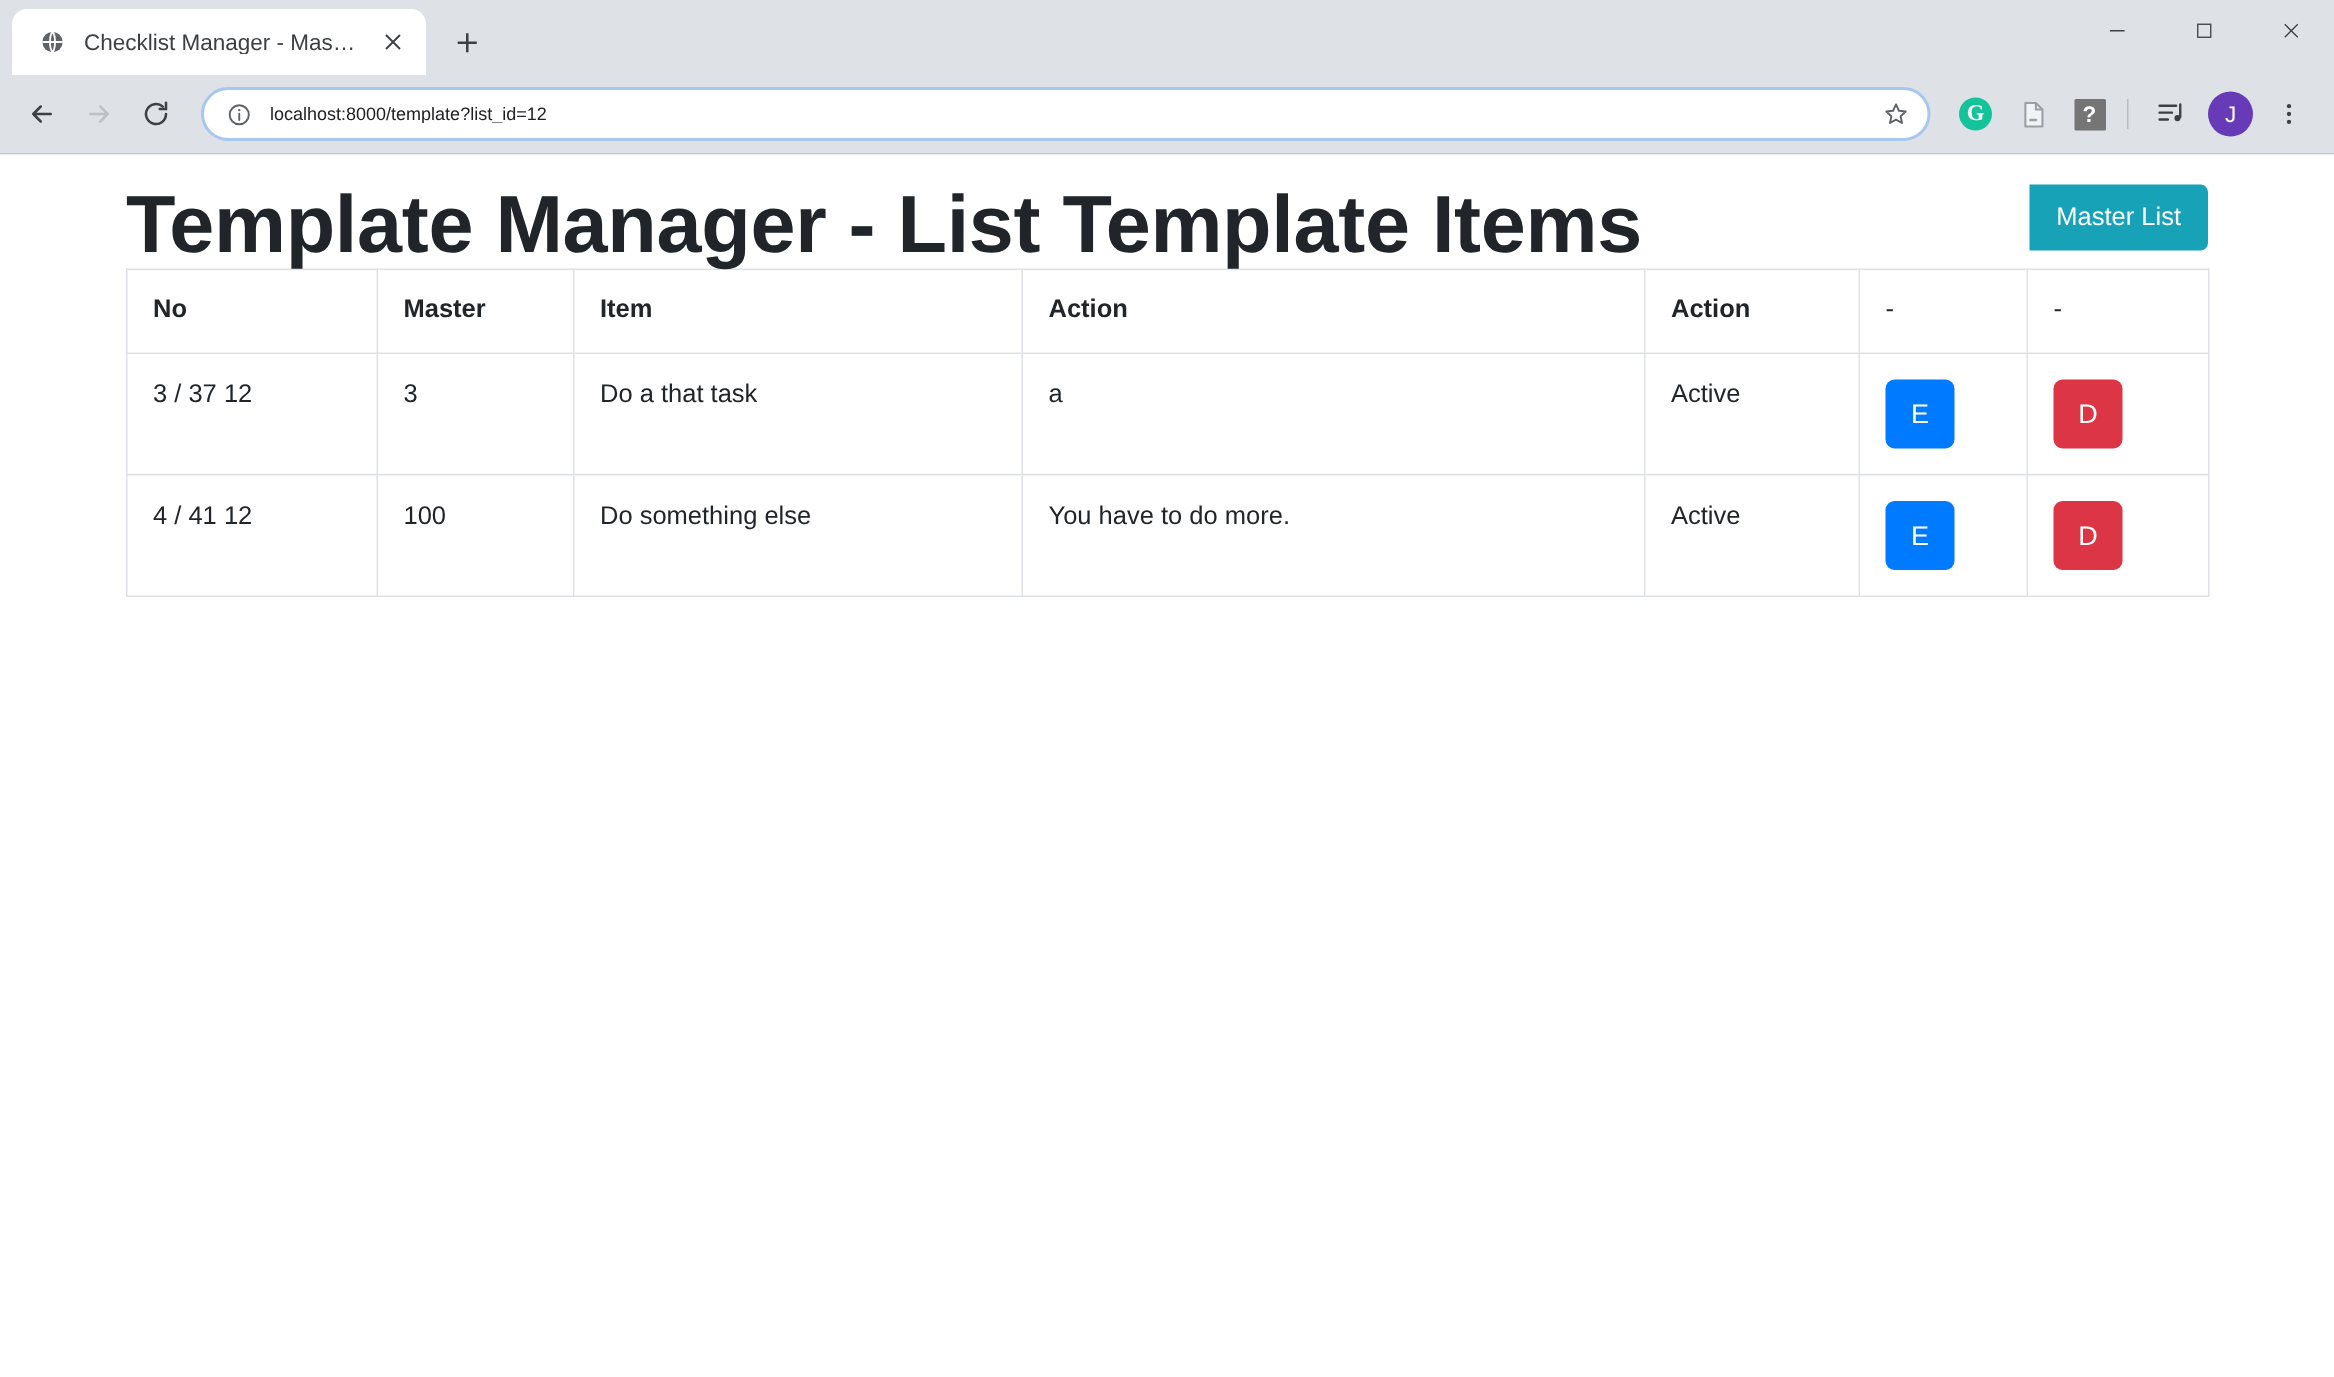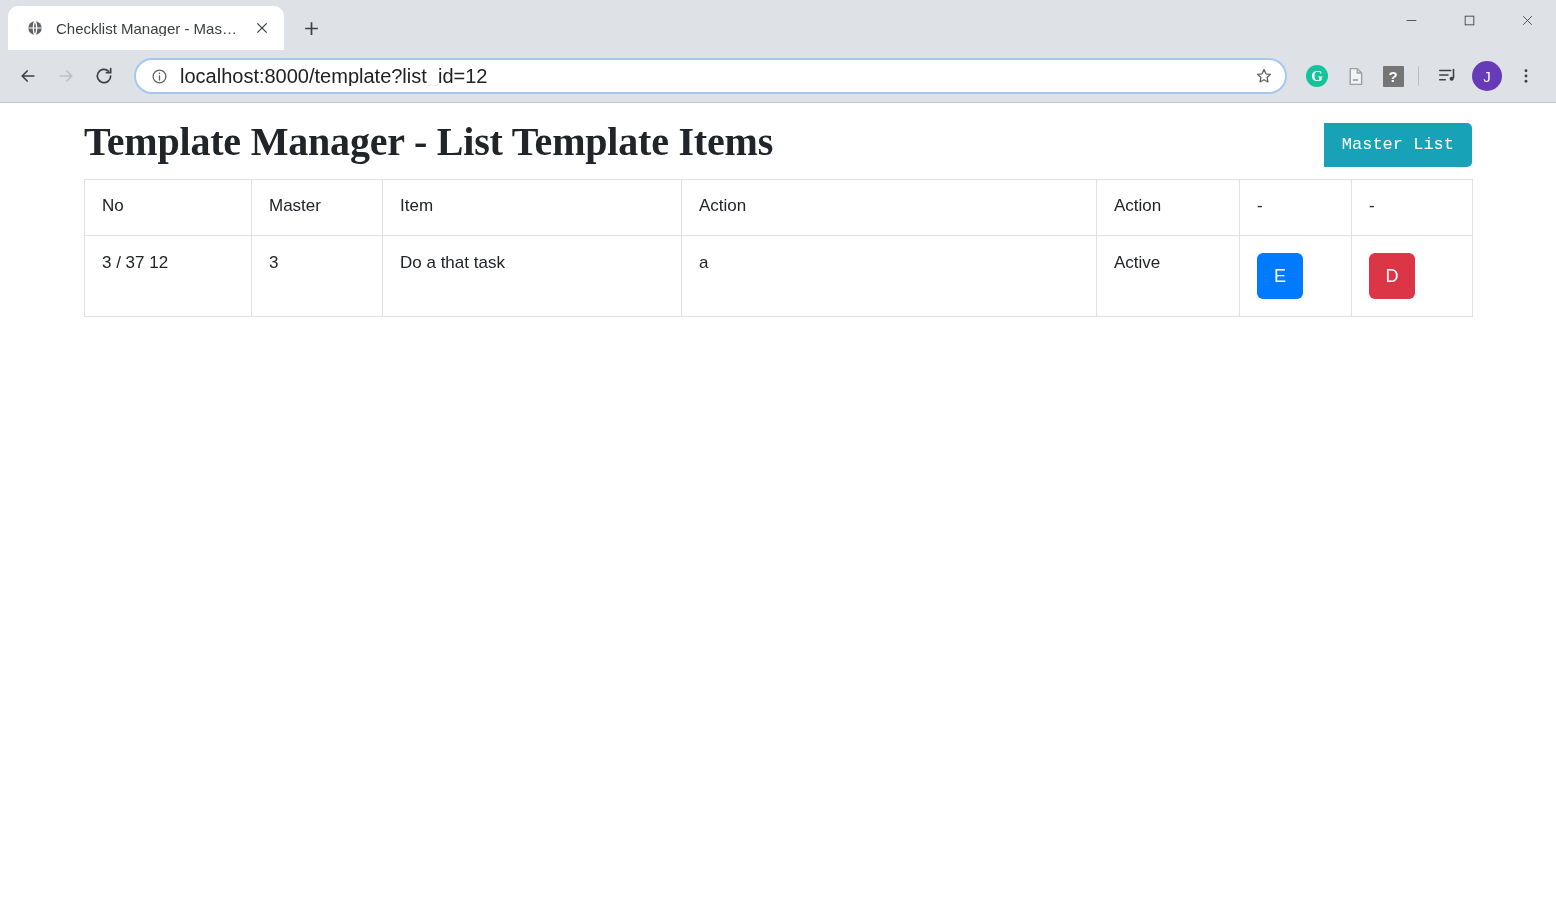--- a/index.html
+++ b/index.html
@@ -124,21 +124,21 @@
     width: 22px; height: 22px;
     flex: 0 0 22px;
     display: flex; align-items: center; justify-content: center;
     color: #5f6368;
     margin-right: 10px;
   }
   .omni-info svg { width: 17px; height: 17px; }
 
   .omni-url {
     flex: 1 1 auto;
-    font-size: 20px;
+    font-size: 12px;
     color: #202124;
     white-space: nowrap;
     overflow: hidden;
     line-height: 1;
   }
 
   .omni-star {
     width: 30px; height: 30px;
     flex: 0 0 30px;
     display: flex; align-items: center; justify-content: center;
@@ -228,27 +228,26 @@
 
   .page-head {
     display: flex;
     align-items: flex-start;
     justify-content: space-between;
     padding-top: 16px;
     height: 68px;
   }
 
   .page-title {
-    font-size: 40px;
+    font-size: 54px;
     font-weight: 700;
     color: #212529;
     letter-spacing: -0.2px;
     line-height: 1.15;
     white-space: nowrap;
-    font-family: Liberation Serif, serif;
   }
 
   .head-actions {
     display: flex;
     align-items: center;
     margin-top: 4px;
   }
 
   .btn {
     border: none;
@@ -256,21 +255,21 @@
     font-size: 17px;
     font-family: "Liberation Sans", sans-serif;
     padding: 0 18px;
     height: 44px;
     border-radius: 5px;
     line-height: 44px;
     white-space: nowrap;
     cursor: pointer;
   }
   .btn-new     { background: #28a745; border-radius: 5px 0 0 5px; }
-  .btn-master  { background: #17a2b8; border-radius: 0 5px 5px 0; font-family: Liberation Mono, monospace; }
+  .btn-master  { background: #17a2b8; border-radius: 0 5px 5px 0; }
 
   
   .tbl-wrap { margin-top: 8px; }
 
   table.items {
     width: 1388px;
     border-collapse: collapse;
     table-layout: fixed;
     background: #fff;
   }
@@ -278,21 +277,21 @@
   table.items th,
   table.items td {
     border: 1px solid #dee2e6;
     text-align: left;
     vertical-align: top;
     color: #212529;
     font-size: 17px;
   }
 
   table.items th {
-    font-weight: 400;
+    font-weight: 700;
     padding: 16px 0 16px 17px;
     height: 56px;
   }
   table.items th.plain { font-weight: 400; }
 
   table.items td {
     font-weight: 400;
     padding: 17px 0 17px 17px;
     height: 79px;
   }
@@ -485,18 +484,31 @@
             <td>Do a that task</td>
             <td>a</td>
             <td>Active</td>
             <td class="cell-btn">
               <button class="sq-btn sq-edit">E</button>
             </td>
             <td class="cell-btn">
               <button class="sq-btn sq-delete">D</button>
             </td>
           </tr>
+          <tr>
+            <td>4 / 41 12</td>
+            <td>100</td>
+            <td>Do something else</td>
+            <td>You have to do more.</td>
+            <td>Active</td>
+            <td class="cell-btn">
+              <button class="sq-btn sq-edit">E</button>
+            </td>
+            <td class="cell-btn">
+              <button class="sq-btn sq-delete">D</button>
+            </td>
+          </tr>
         </tbody>
       </table>
     </div>
 
   </div>
 </div>
 
 </body></html>

